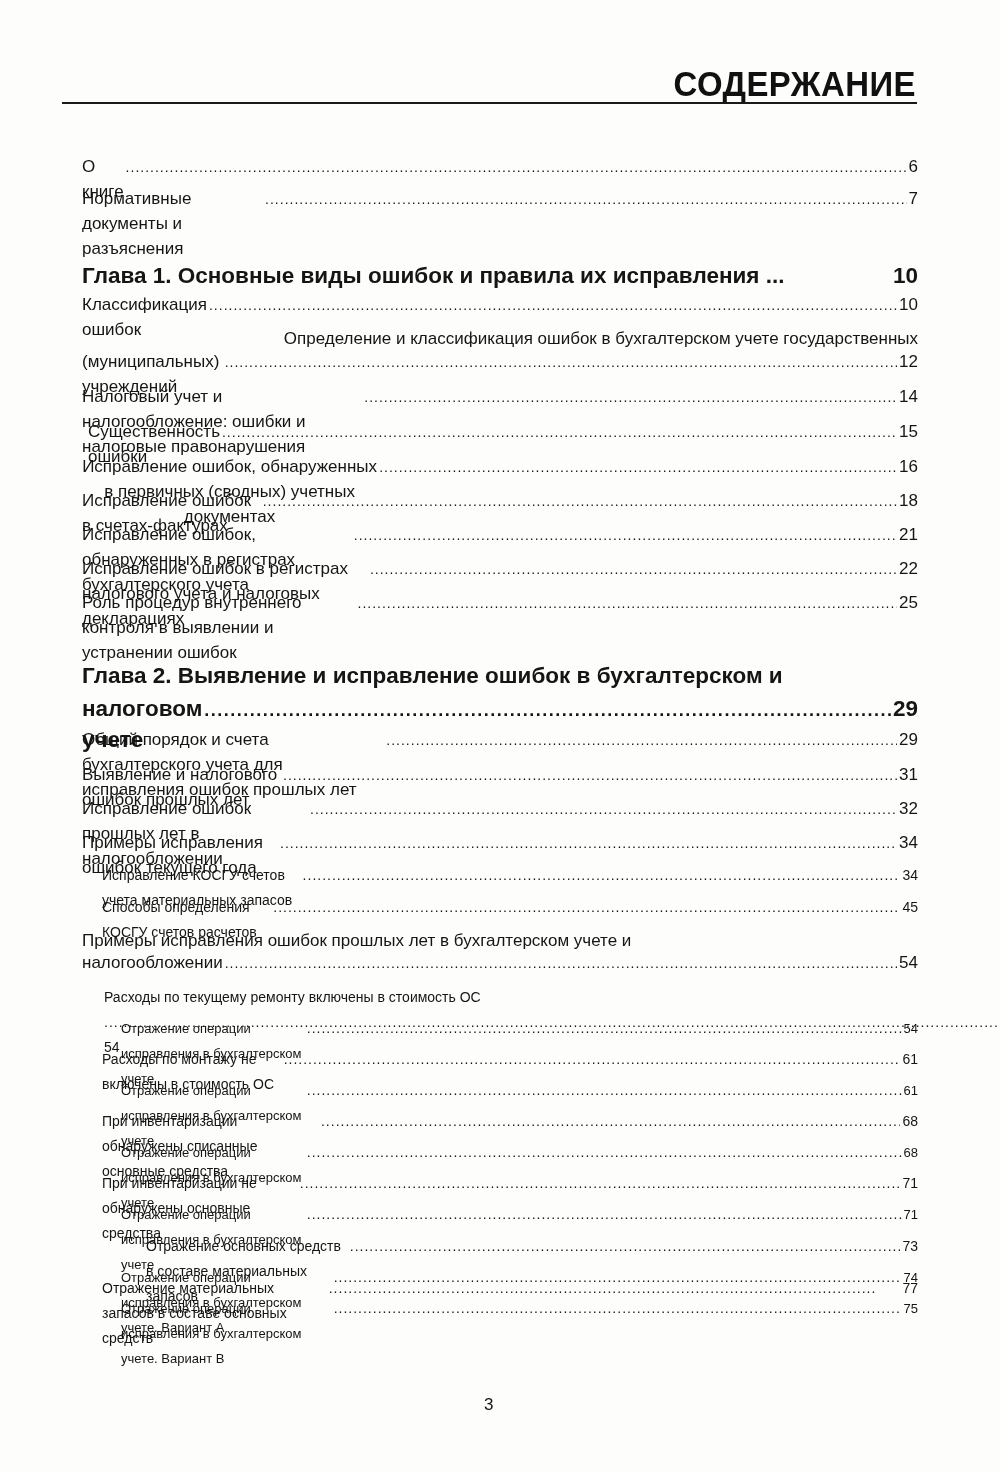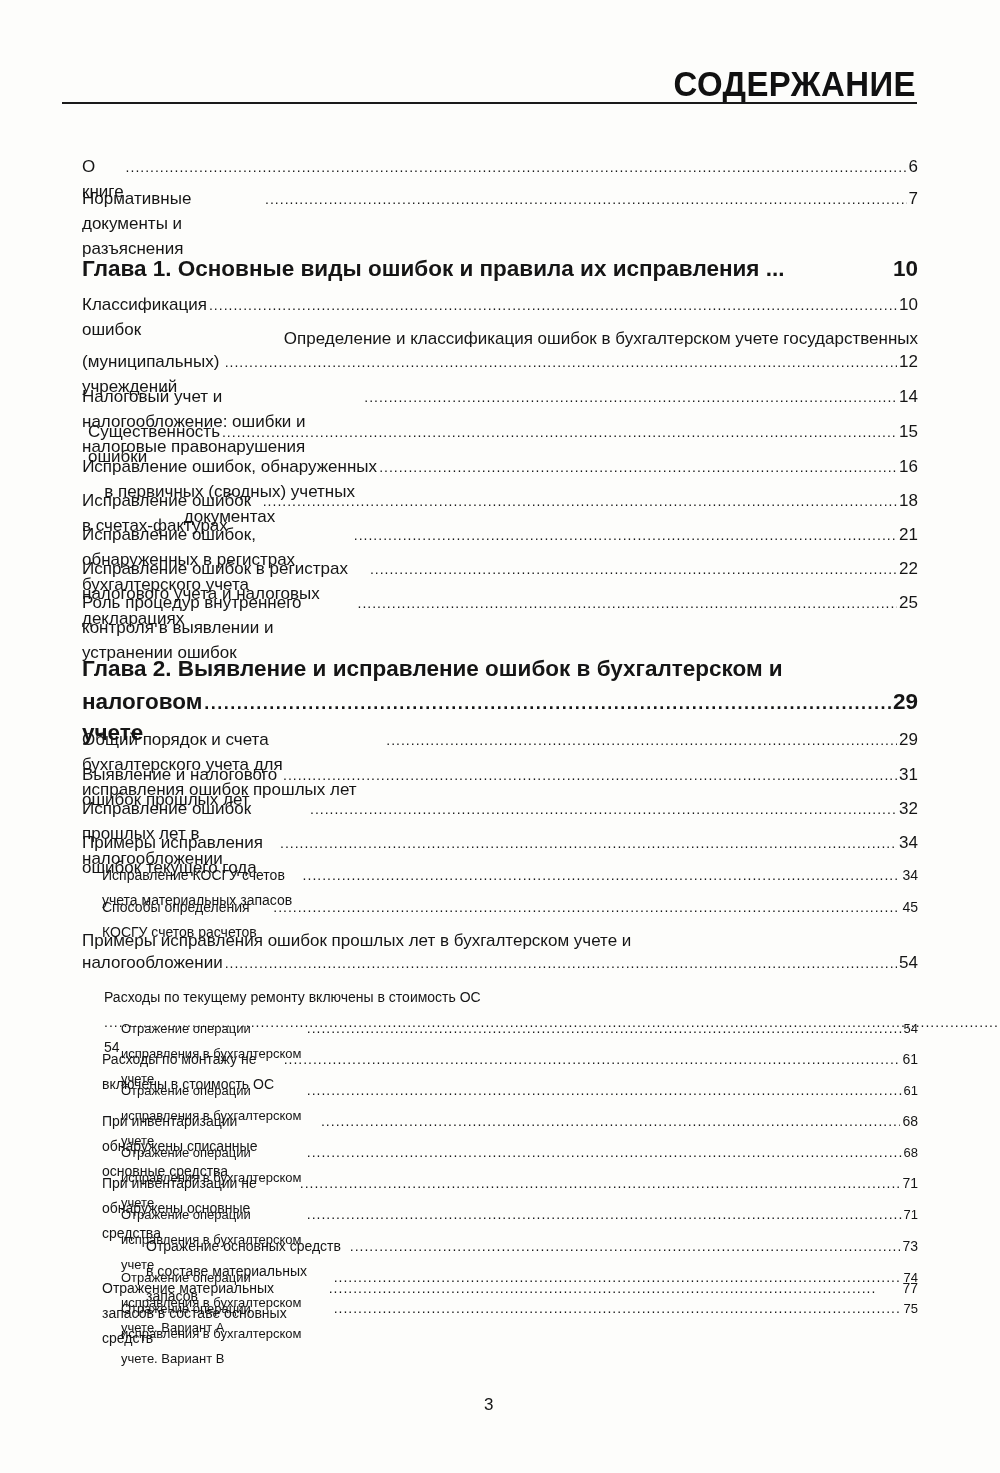--- a/index.html
+++ b/index.html
@@ -48,21 +48,21 @@
     letter-spacing: 1px;
     font-size: 14px;
   }
   .entry .dots::before {
     content: "........................................................................................................................................................................................................................................";
   }
   .entry .pg { white-space: nowrap; }
   .lvl1 { left: 20px; font-size: 14px; }
   .lvl2 { left: 39px; font-size: 13px; }
   .chapter {
-    font-size: 22.5px; font-weight: bold; line-height: 31px;
+    font-size: 22.5px; font-weight: bold; line-height: 31px; margin-top: 7px;
   }
   .chapter .dots { font-size: 18px; letter-spacing: 1.5px; }
   .page-number {
     position: absolute;
     left: 484px; top: 1395px;
     font-size: 17px;
   }
 </style>
 </head>
 <body>

